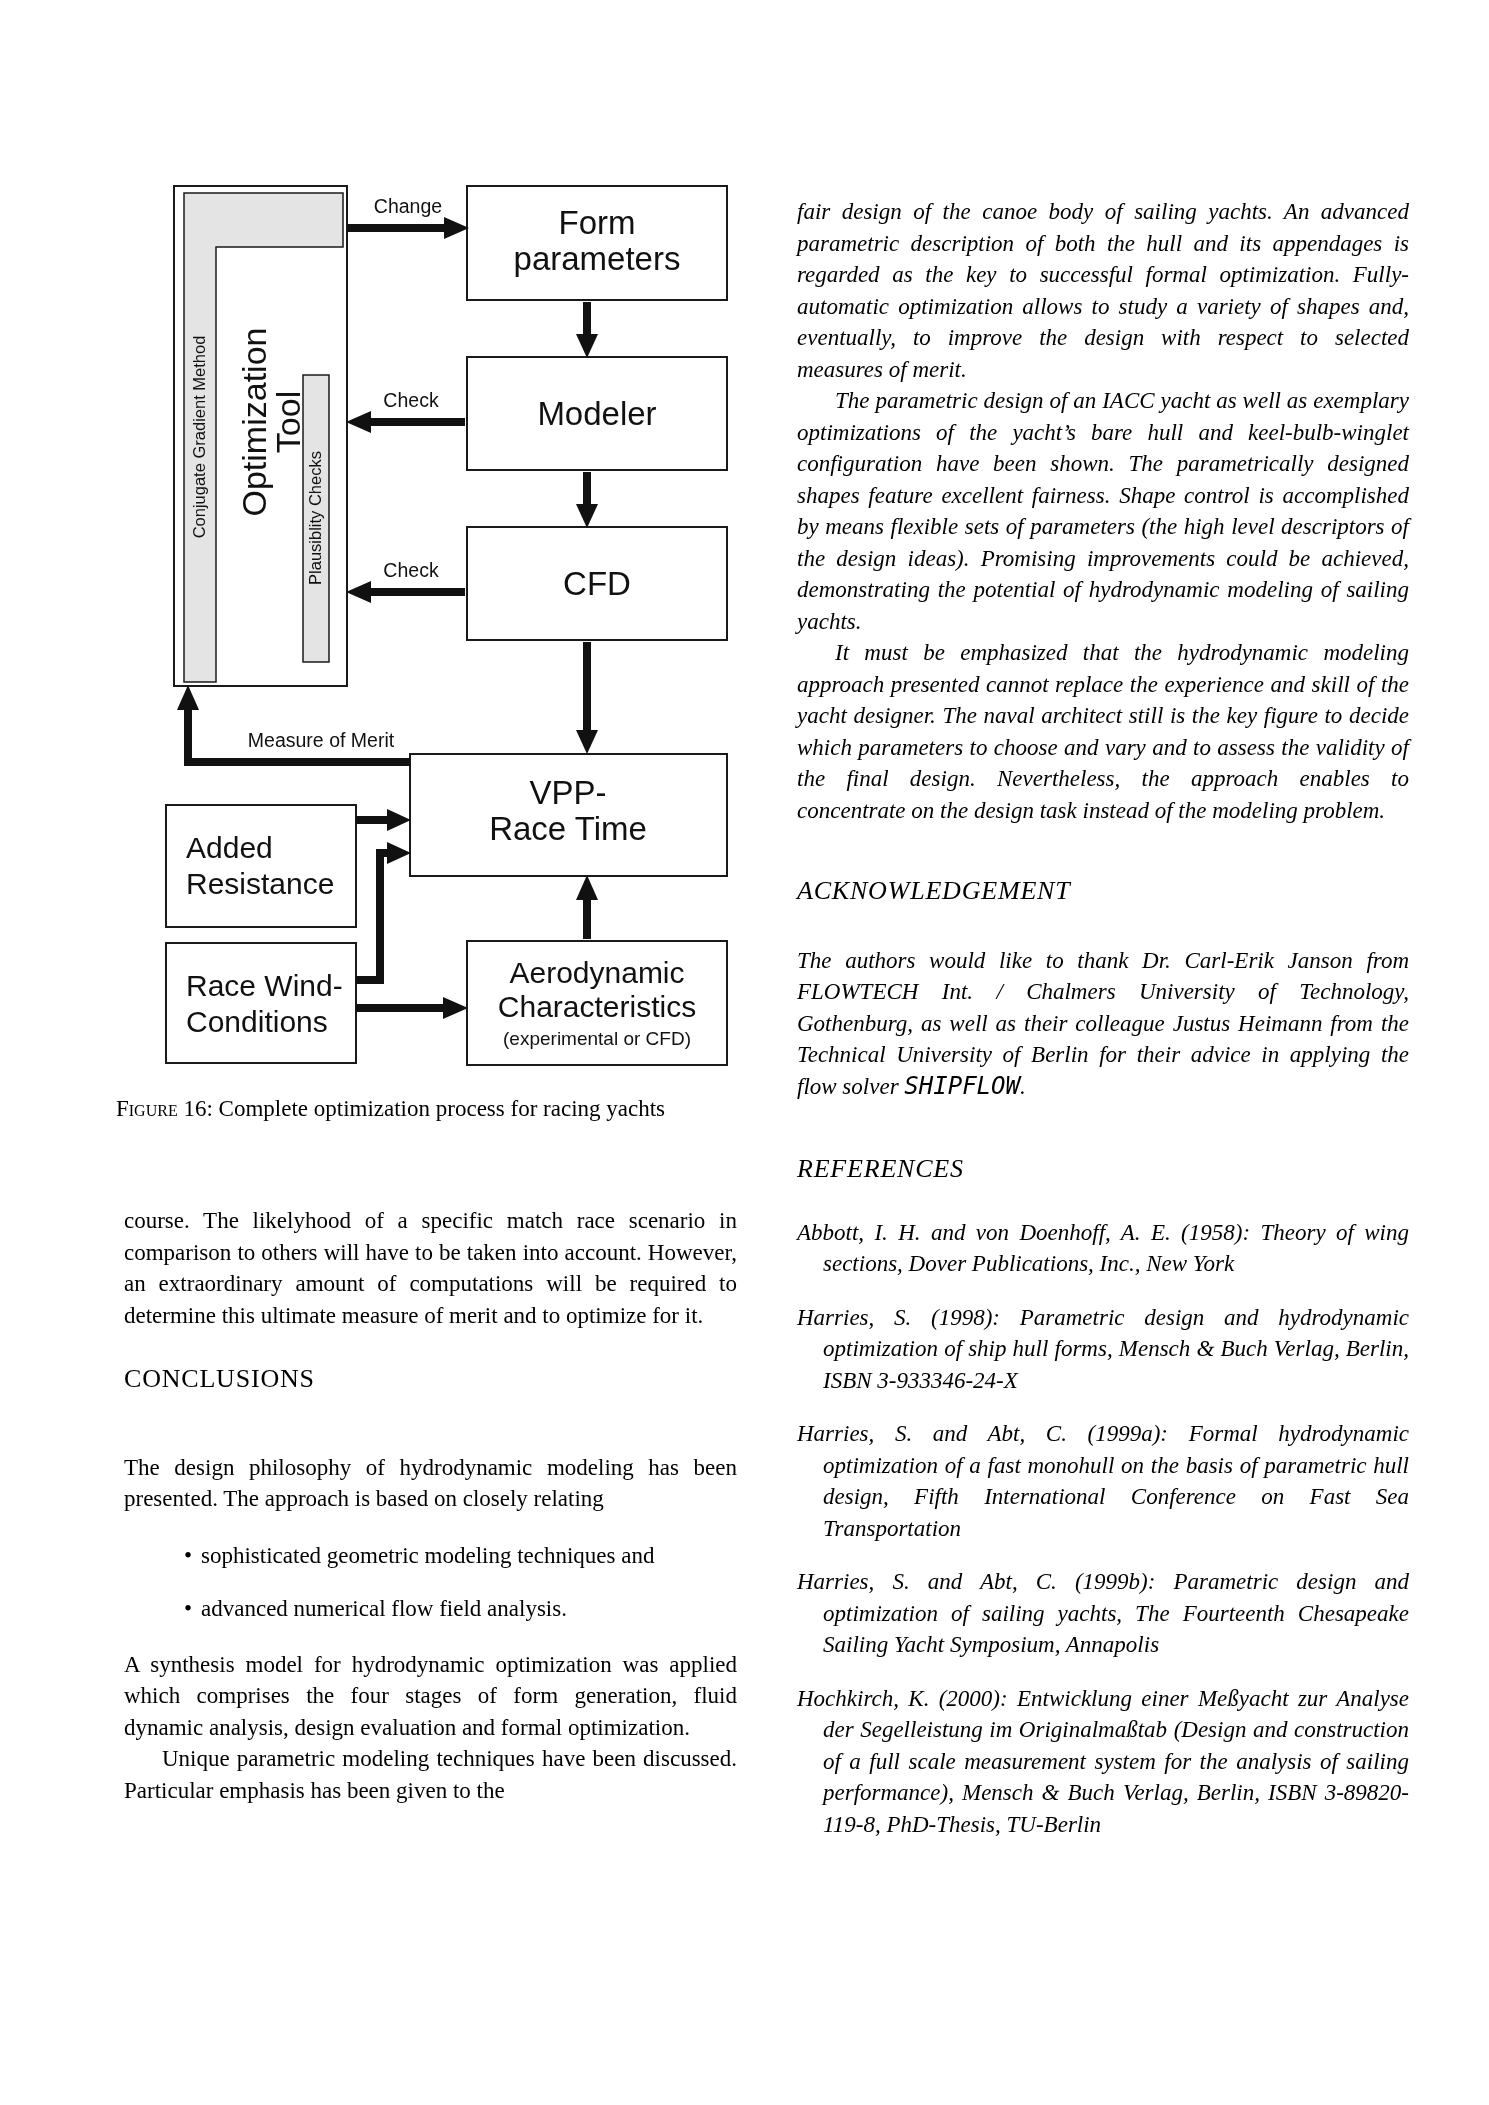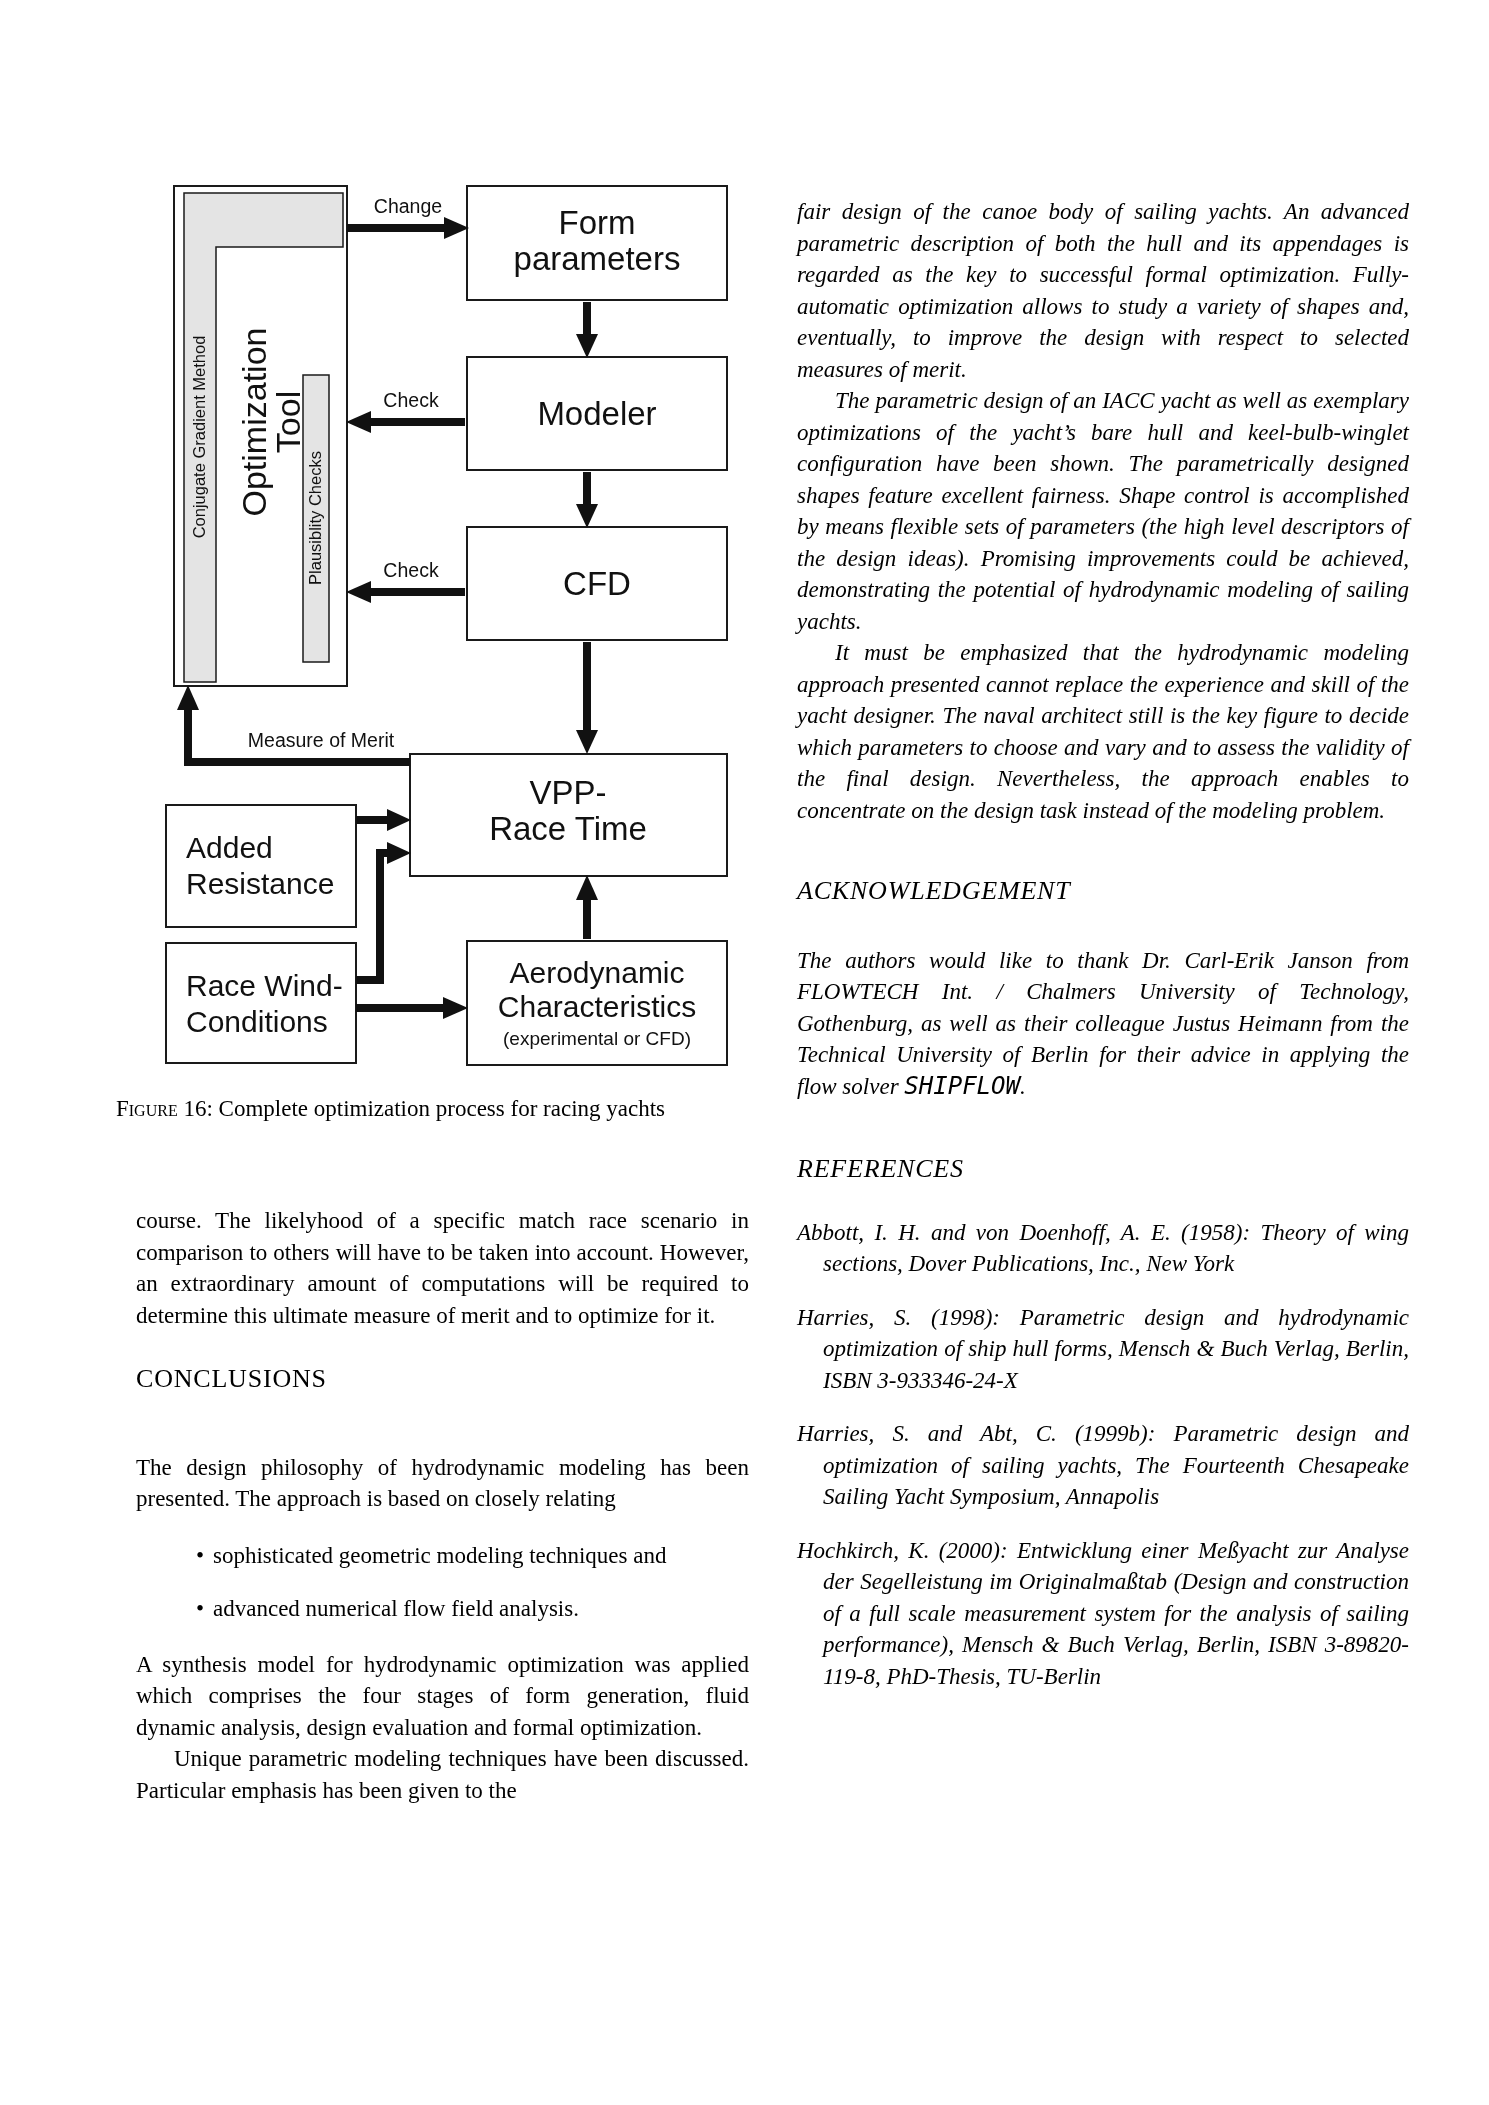--- a/index.html
+++ b/index.html
@@ -8,21 +8,21 @@
     font-family:"Liberation Serif", serif;color:#000;overflow:hidden;
   }
   #figure-svg{position:absolute;left:128px;top:130px;width:617px;height:950px;}
   .fig-sans{font-family:"Liberation Sans", sans-serif;fill:#111;}
   #caption{
     position:absolute;left:116px;top:1092px;width:613px;
     font-size:23px;line-height:33px;text-align:justify;
   }
   .sc{font-variant:small-caps;}
   .col{position:absolute;font-size:23px;line-height:31.5px;text-align:justify;}
-  #left-col{left:136px;top:1205px;width:613px;}
+  #left-col{left:124px;top:1205px;width:613px;}
   #right-col{left:797px;top:196px;width:612px;font-style:italic;}
   .col p{margin:0;}
   p.indent{text-indent:38px;}
   h2{
     font-size:26px;font-weight:normal;margin:0;letter-spacing:0.8px;
     text-align:left;font-family:"Liberation Serif", serif;
   }
   #conclusions-heading{margin-top:32px;}
   #left-p1{margin-top:57px;}
   .bullet-list{margin-top:25px;}
@@ -138,15 +138,16 @@
   <p class="indent">It must be emphasized that the hydrodynamic modeling approach presented cannot replace the experience and skill of the yacht designer. The naval architect still is the key figure to decide which parameters to choose and vary and to assess the validity of the final design. Nevertheless, the approach enables to concentrate on the design task instead of the modeling problem.</p>
 
   <h2 id="ack-heading">ACKNOWLEDGEMENT</h2>
 
   <p id="ack-p"><span>The authors would like to thank Dr. Carl-Erik Janson from FLOWTECH Int. / Chalmers University of Technology, Gothenburg, as well as their colleague Justus Heimann from the Technical University of Berlin for their advice in applying the flow solver </span><span class="mono">SHIPFLOW</span><span>.</span></p>
 
   <h2 id="refs-heading">REFERENCES</h2>
 
   <div class="ref first">Abbott, I. H. and von Doenhoff, A. E. (1958): Theory of wing sections, Dover Publications, Inc., New York</div>
   <div class="ref">Harries, S. (1998): Parametric design and hydrodynamic optimization of ship hull forms, Mensch &amp; Buch Verlag, Berlin, ISBN 3-933346-24-X</div>
+  <div class="ref">Harries, S. and Abt, C. (1999a): Formal hydrodynamic optimization of a fast monohull on the basis of parametric hull design, Fifth International Conference on Fast Sea Transportation</div>
   <div class="ref">Harries, S. and Abt, C. (1999b): Parametric design and optimization of sailing yachts, The Fourteenth Chesapeake Sailing Yacht Symposium, Annapolis</div>
   <div class="ref">Hochkirch, K. (2000): Entwicklung einer Meßyacht zur Analyse der Segelleistung im Originalmaßtab (Design and construction of a full scale measurement system for the analysis of sailing performance), Mensch &amp; Buch Verlag, Berlin, ISBN 3-89820-119-8, PhD-Thesis, TU-Berlin</div>
 </div>
 
 </body></html>

